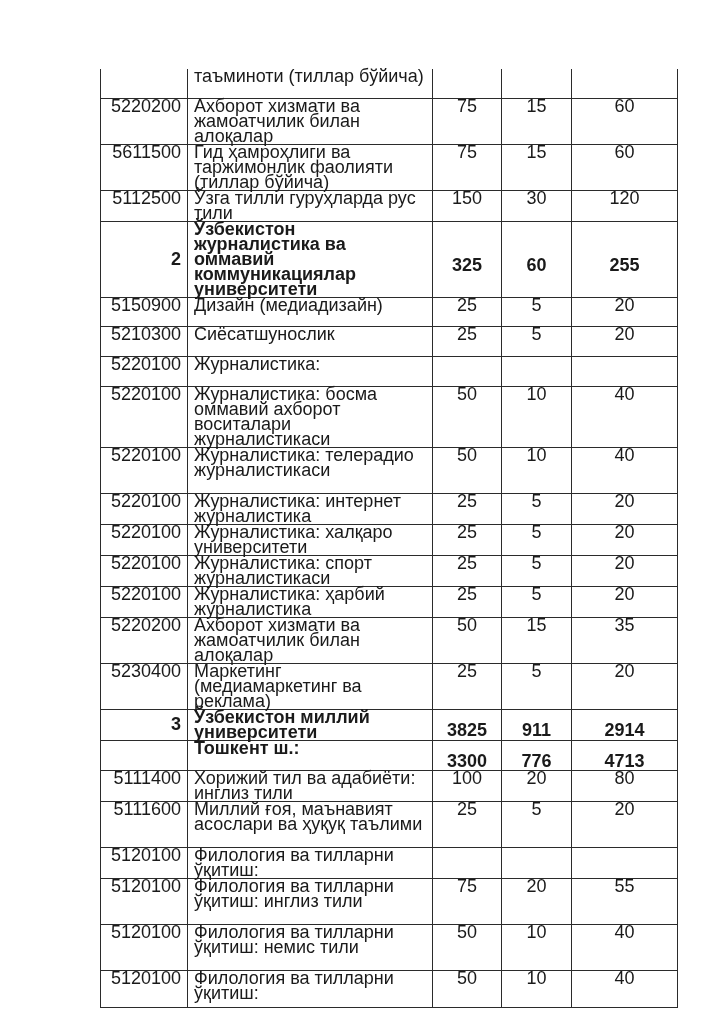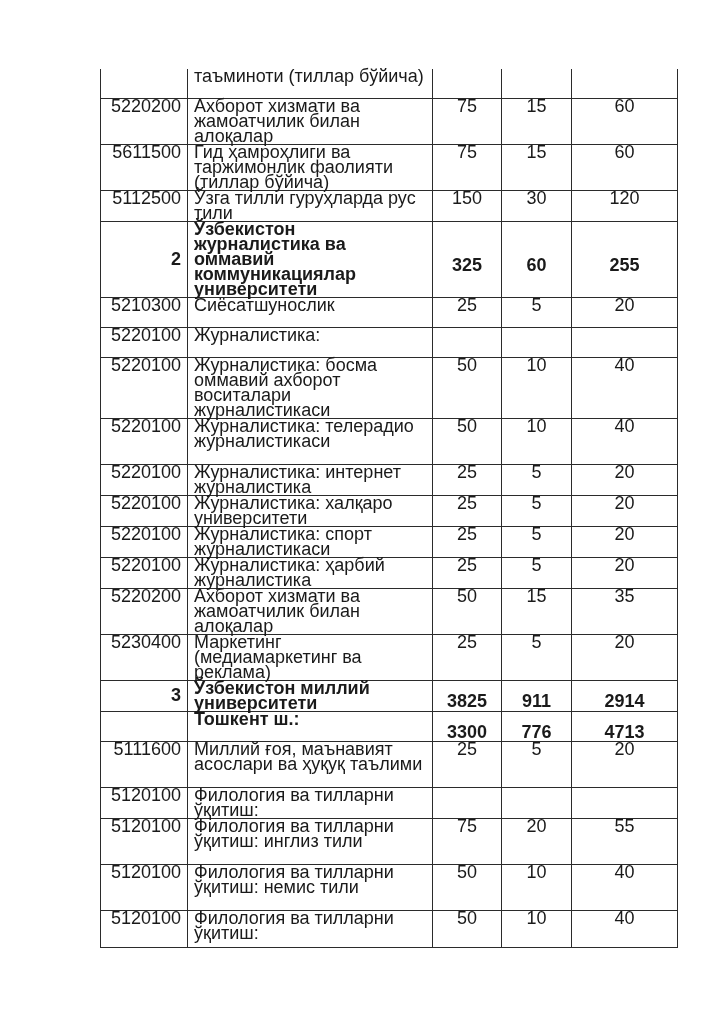--- a/index.html
+++ b/index.html
@@ -72,20 +72,27 @@
           <td class="num">30</td>
           <td class="num">120</td>
         </tr>
         <tr class="bold" style="height: 47px;">
           <td class="code">2</td>
           <td class="name">Ўзбекистон журналистика ва оммавий коммуникациялар университети</td>
           <td class="num">325</td>
           <td class="num">60</td>
           <td class="num">255</td>
         </tr>
+        <tr style="height: 29px;">
+          <td class="code">5150900</td>
+          <td class="name">Дизайн (медиадизайн)</td>
+          <td class="num">25</td>
+          <td class="num">5</td>
+          <td class="num">20</td>
+        </tr>
         <tr style="height: 30px;">
           <td class="code">5210300</td>
           <td class="name">Сиёсатшунослик</td>
           <td class="num">25</td>
           <td class="num">5</td>
           <td class="num">20</td>
         </tr>
         <tr style="height: 30px;">
           <td class="code">5220100</td>
           <td class="name">Журналистика:</td>
@@ -156,20 +163,27 @@
           <td class="num">911</td>
           <td class="num">2914</td>
         </tr>
         <tr class="bold" style="height: 30px; margin-left: 24px;">
           <td class="code"></td>
           <td class="name">Тошкент ш.:</td>
           <td class="num">3300</td>
           <td class="num">776</td>
           <td class="num">4713</td>
         </tr>
+        <tr style="height: 30px;">
+          <td class="code">5111400</td>
+          <td class="name">Хорижий тил ва адабиёти: инглиз тили</td>
+          <td class="num">100</td>
+          <td class="num">20</td>
+          <td class="num">80</td>
+        </tr>
         <tr style="height: 46px; margin-left: 12px;">
           <td class="code">5111600</td>
           <td class="name">Миллий ғоя, маънавият асослари ва ҳуқуқ таълими</td>
           <td class="num">25</td>
           <td class="num">5</td>
           <td class="num">20</td>
         </tr>
         <tr style="height: 29px;">
           <td class="code">5120100</td>
           <td class="name">Филология ва тилларни ўқитиш:</td>

